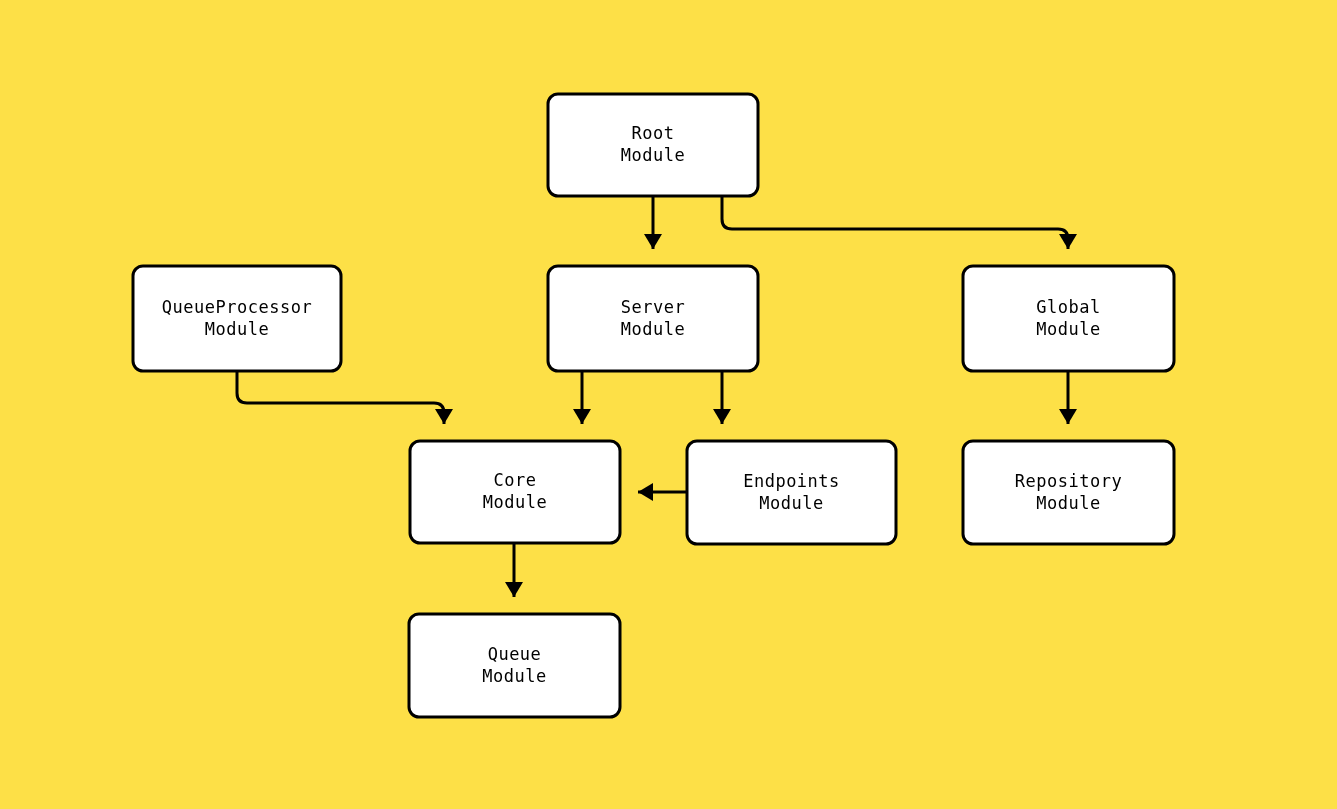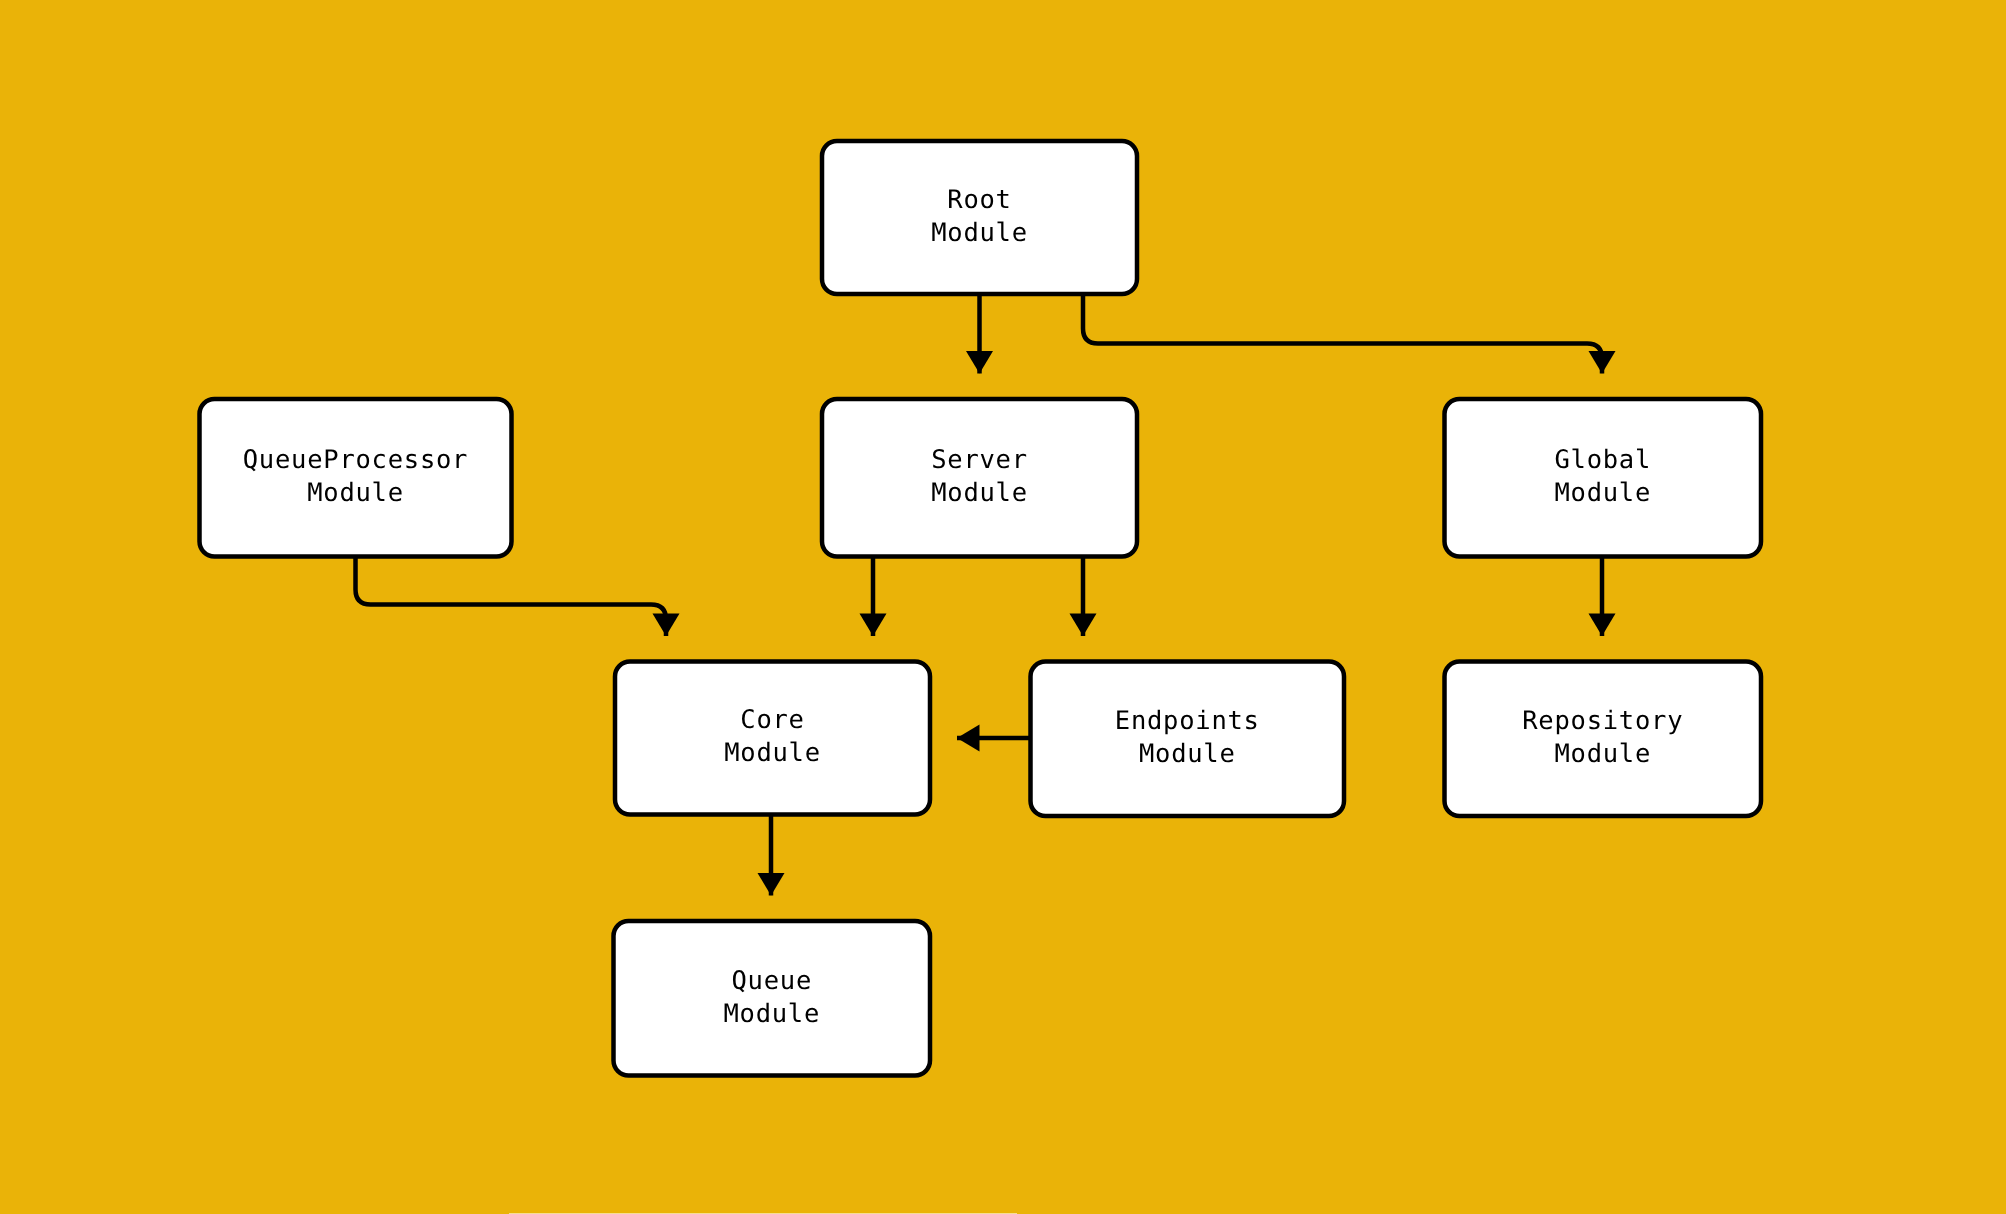--- a/index.html
+++ b/index.html
@@ -11,21 +11,21 @@
   body {
     width: 1337px;
     height: 809px;
     font-family: "DejaVu Sans Mono", monospace;
     overflow: hidden;
   }
   #diagram-root {
     position: relative;
     width: 1337px;
     height: 809px;
-    background: #eab308;
+    background: #fde047;
   }
   #diagram-svg {
     position: absolute;
     top: 0;
     left: 0;
     width: 1337px;
     height: 809px;
     display: block;
   }
   .node-rect {

